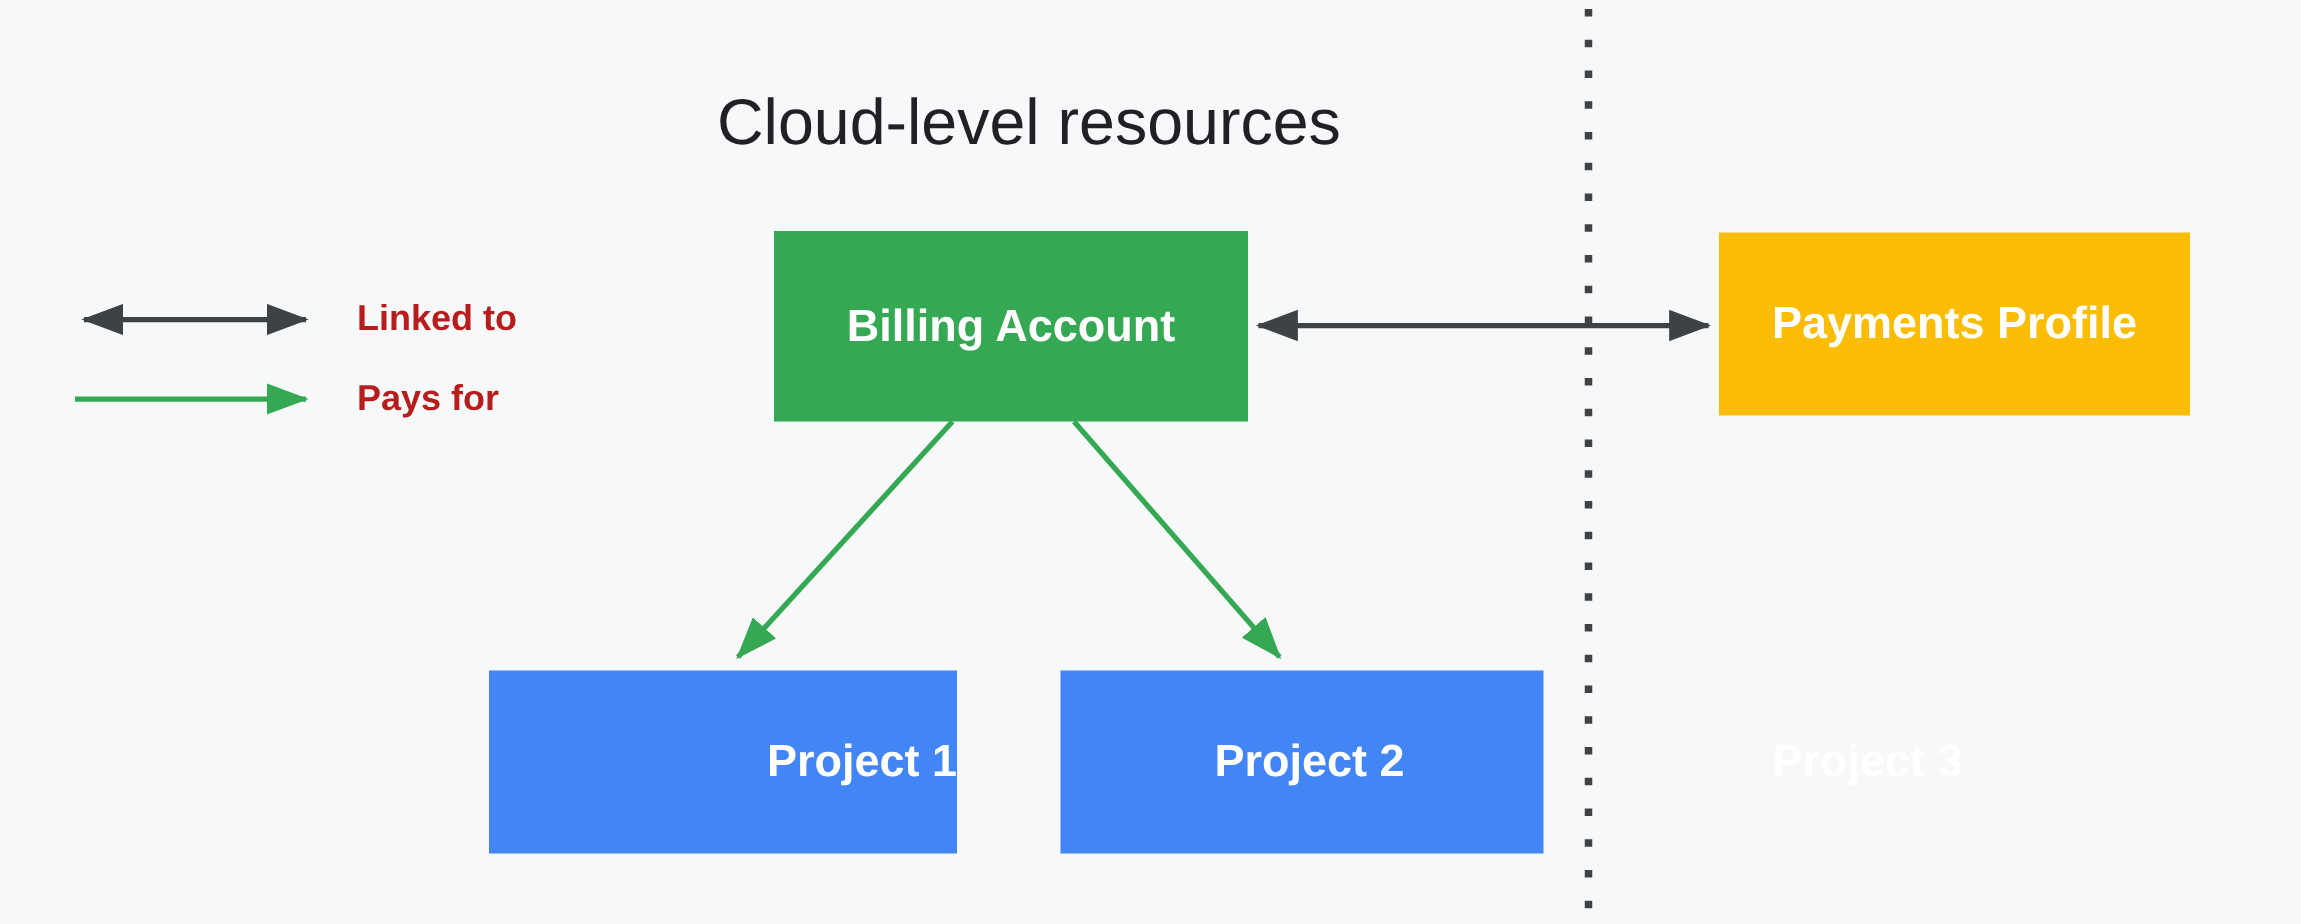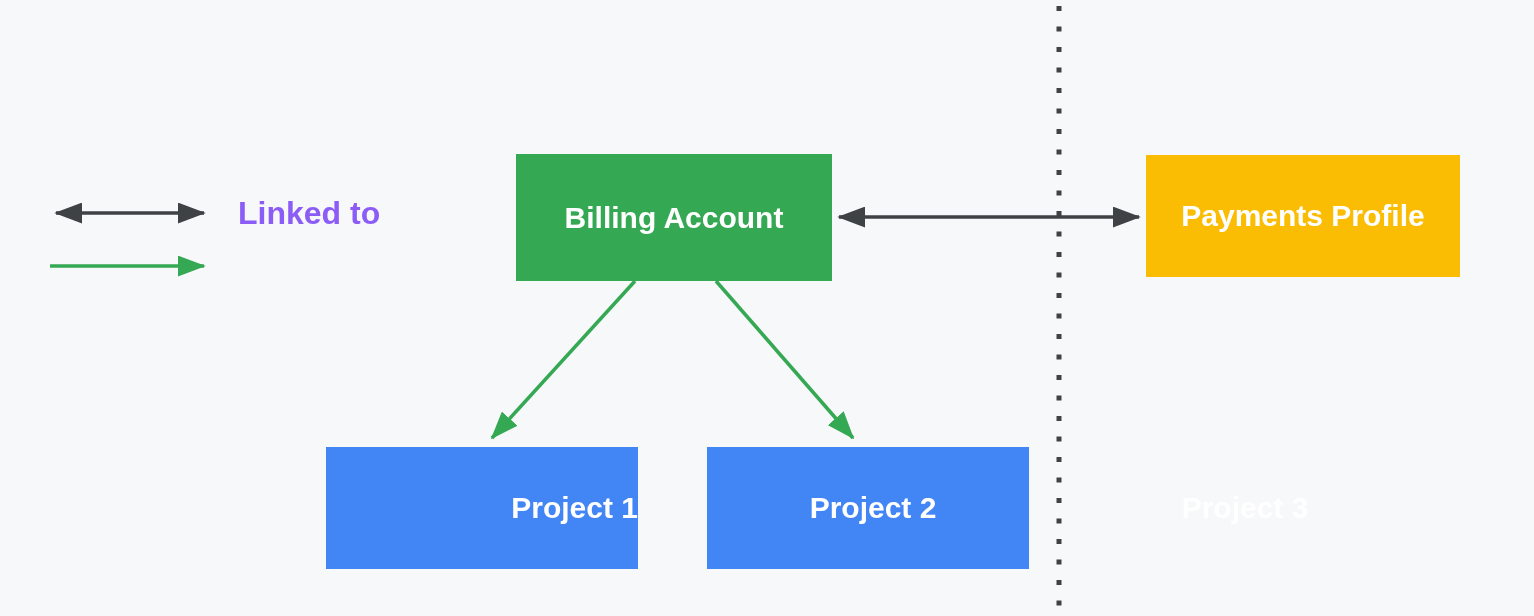--- a/index.html
+++ b/index.html
@@ -36,23 +36,23 @@
     white-space: nowrap;
   }
   .title-left  { left: 478px; width: 400px; }
   .title-right { left: 1090px; width: 400px; }
 
   .legend-label {
     position: absolute;
     left: 238px;
     height: 40px;
     line-height: 40px;
-    font-size: 32px;
+    font-size: 24px;
     font-weight: 700;
-    color: #8b5cf6;
+    color: #b91c1c;
     z-index: 2;
     white-space: nowrap;
   }
   .legend-label.linked { top: 193px; }
   .legend-label.pays   { top: 246px; }
 
   .node {
     position: absolute;
     display: flex;
     align-items: center;
@@ -97,24 +97,26 @@
 
     <line x1="50" y1="266" x2="204" y2="266" stroke="#34A853" stroke-width="3.5" marker-end="url(#headRightGreen)"></line>
 
     <line x1="839" y1="217" x2="1139" y2="217" stroke="#3F4245" stroke-width="3.5" marker-start="url(#headLeftDark)" marker-end="url(#headRightDark)"></line>
 
     <line x1="635" y1="281" x2="492" y2="438" stroke="#34A853" stroke-width="3.5" marker-end="url(#headRightGreen)"></line>
 
     <line x1="716" y1="281" x2="853" y2="438" stroke="#34A853" stroke-width="3.5" marker-end="url(#headRightGreen)"></line>
   </svg>
 
+  <div class="section-title title-left">Cloud-level resources</div>
 
 
   <div class="legend-label linked">Linked to</div>
 
+  <div class="legend-label pays">Pays for</div>
 
   <div class="node node-billing">
     <span>Billing Account</span>
   </div>
 
   <div class="node node-payments">
     <span>Payments Profile</span>
   </div>
 
   <div class="node node-project1">

